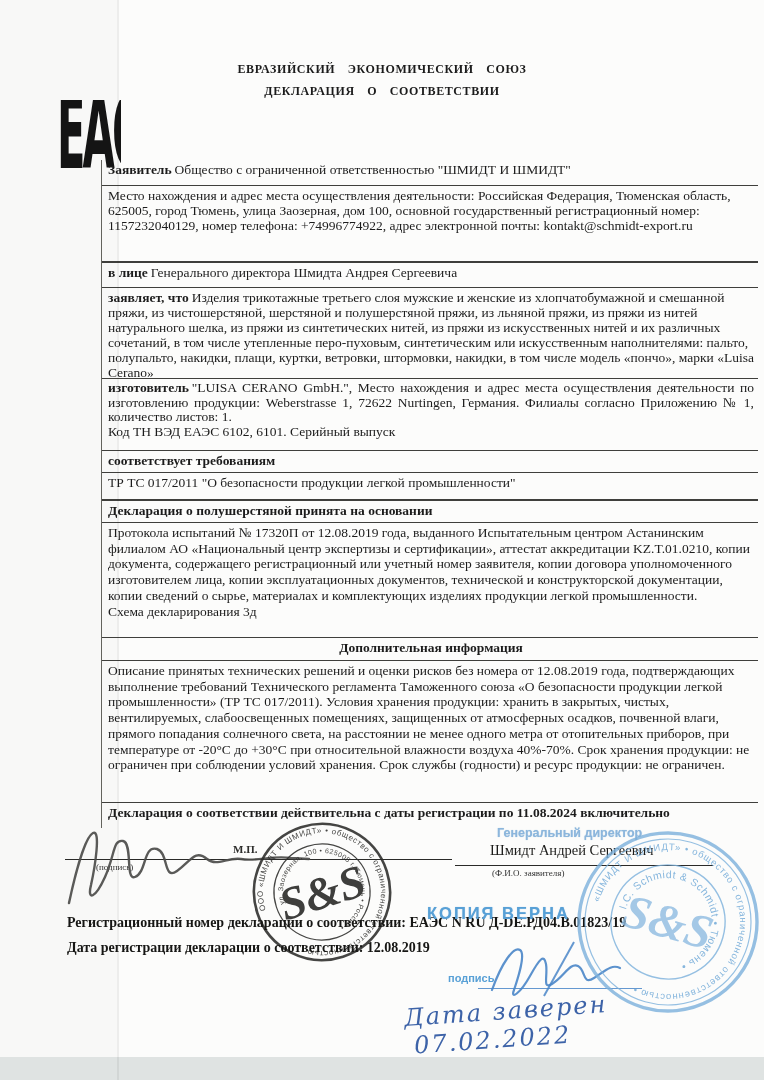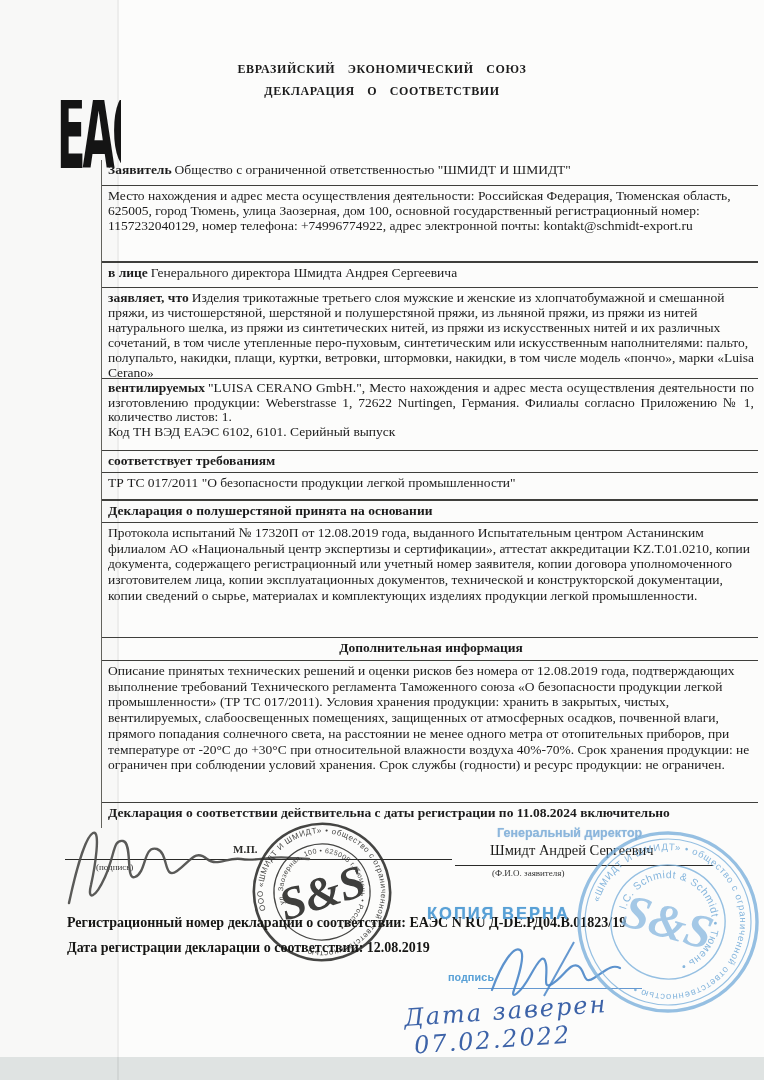--- a/index.html
+++ b/index.html
@@ -30,21 +30,21 @@
   .cap{position:absolute;font-size:9px;color:#333;}
   .mp{position:absolute;left:233px;top:843px;font-size:11px;font-weight:bold;color:#2e2e2c;}
   .fio{position:absolute;left:490px;top:842px;font-size:14.5px;color:#1d1d1b;}
   .overprint{position:absolute;left:497px;top:826px;font-size:12.5px;font-weight:bold;
       font-family:"Liberation Sans","DejaVu Sans",sans-serif;color:#8cb6dc;
       text-shadow:0 0 1px rgba(140,182,220,0.7);}
   .reg-line{position:absolute;left:67px;font-weight:bold;font-size:14px;color:#161614;}
   .copy-stamp{position:absolute;left:427px;top:904px;font-size:16.5px;font-weight:bold;letter-spacing:2px;
       font-family:"Liberation Sans","DejaVu Sans",sans-serif;color:#58a0d6;text-shadow:0 0 1px rgba(88,160,214,0.6);}
   .copy-sign-label{position:absolute;left:448px;top:972px;font-size:11px;font-weight:bold;
-      font-family:Liberation Mono, monospace;color:#58a0d6;}
+      font-family:Liberation Sans, sans-serif;color:#58a0d6;}
   .blue-underline{position:absolute;left:478px;top:988px;width:164px;height:0;border-top:1.5px solid #4a86c8;opacity:.85;}
   .hw{position:absolute;font-style:italic;color:#3d63a8;letter-spacing:2px;transform:rotate(-4deg);
       font-family:"DejaVu Serif","Liberation Serif",serif;}
   .hw1{left:404px;top:997px;font-size:24px;}
   .hw2{left:414px;top:1026px;font-size:24px;}
   svg{position:absolute;overflow:visible;}
   .stamp-black{left:246px;top:816px;}
   .stamp-blue{left:572px;top:826px;}
   .sig-black{left:55px;top:815px;}
   .sig-blue{left:478px;top:938px;}
@@ -63,28 +63,29 @@
   <div class="eac-logo">
     <span>ЕАС</span>
   </div>
 
   <div class="doc-table">
     <div class="row h26"><b class="lbl">Заявитель</b><span>Общество с ограниченной ответственностью "ШМИДТ  И ШМИДТ"</span></div>
     <div class="row h77 thick"><span>Место нахождения и адрес места осуществления деятельности: Российская Федерация, Тюменская область, 625005, город Тюмень, улица Заозерная, дом 100, основной государственный регистрационный номер: 1157232040129, номер телефона: +74996774922, адрес электронной почты: kontakt@schmidt-export.ru</span></div>
     <div class="row h25"><b class="lbl">в лице</b><span>Генерального директора  Шмидта  Андрея  Сергеевича</span></div>
     <div class="row h91"><b class="lbl">заявляет, что</b><span>Изделия трикотажные третьего слоя мужские и женские из хлопчатобумажной и смешанной пряжи, из чистошерстяной, шерстяной и полушерстяной пряжи, из льняной пряжи, из пряжи из нитей натурального шелка, из пряжи из синтетических нитей, из пряжи из искусственных нитей и их различных сочетаний, в том числе утепленные перо-пуховым, синтетическим или искусственным наполнителями: пальто, полупальто, накидки, плащи, куртки, ветровки, штормовки, накидки, в том числе модель «пончо», марки «Luisa  Cerano»</span></div>
     <div class="row h72">
-      <div class="j"><b class="lbl">вентилируемых</b><span>"LUISA  CERANO  GmbH.", Место нахождения и адрес места осуществления деятельности по изготовлению продукции: Weberstrasse 1, 72622 Nurtingen, Германия. Филиалы согласно Приложению № 1, количество листов: 1.</span></div>
+      <div class="j"><b class="lbl">изготовитель</b><span>"LUISA  CERANO  GmbH.", Место нахождения и адрес места осуществления деятельности по изготовлению продукции: Weberstrasse 1, 72622 Nurtingen, Германия. Филиалы согласно Приложению № 1, количество листов: 1.</span></div>
       <div>Код ТН ВЭД ЕАЭС 6102, 6101. Серийный выпуск</div>
     </div>
     <div class="row h22 hd">соответствует требованиям</div>
     <div class="row h28 thick">ТР ТС 017/2011 "О безопасности продукции легкой промышленности"</div>
     <div class="row h22 hd">Декларация о полушерстяной принята на основании</div>
     <div class="row h115">
       <div>Протокола испытаний № 17320П от 12.08.2019 года, выданного Испытательным центром Астанинским филиалом АО «Национальный центр экспертизы и сертификации», аттестат аккредитации KZ.T.01.0210, копии документа, содержащего  регистрационный или учетный номер заявителя, копии договора уполномоченного изготовителем лица, копии эксплуатационных документов, технической и конструкторской  документации, копии сведений о сырье, материалах и комплектующих  изделиях продукции легкой промышленности.</div>
+      <div>Схема декларирования 3д</div>
     </div>
     <div class="row h23 hd">Дополнительная информация</div>
     <div class="row h142">Описание принятых технических  решений и оценки рисков без номера от 12.08.2019 года, подтверждающих  выполнение требований Технического регламента Таможенного союза «О безопасности продукции легкой  промышленности» (ТР  ТС 017/2011).  Условия хранения продукции: хранить в закрытых,  чистых,  вентилируемых, слабоосвещенных помещениях,  защищенных от атмосферных  осадков,  почвенной влаги,  прямого попадания солнечного света,  на расстоянии не менее одного метра от отопительных приборов, при температуре  от -20°С до +30°С  при относительной влажности воздуха  40%-70%. Срок хранения продукции: не ограничен при соблюдении условий хранения. Срок службы (годности) и ресурс продукции: не ограничен.</div>
     <div class="row h25l hd last">Декларация о соответствии  действительна с даты регистрации по 11.08.2024 включительно</div>
   </div>
 
   <div class="sig-line" style="left:65px;top:859px;width:387px;"></div>
   <div class="cap" style="left:96px;top:862px;">(подпись)</div>
   <div class="mp">М.П.</div>
   <div class="overprint">Генеральный директор</div>

